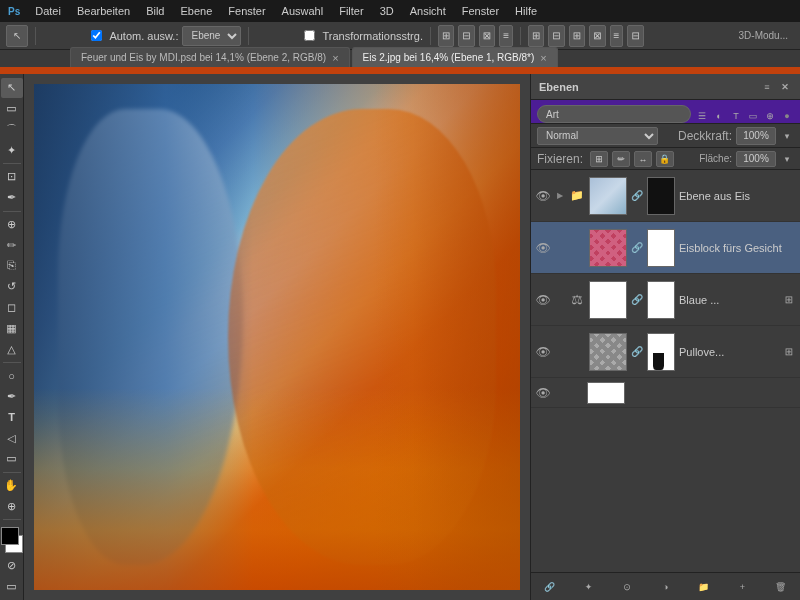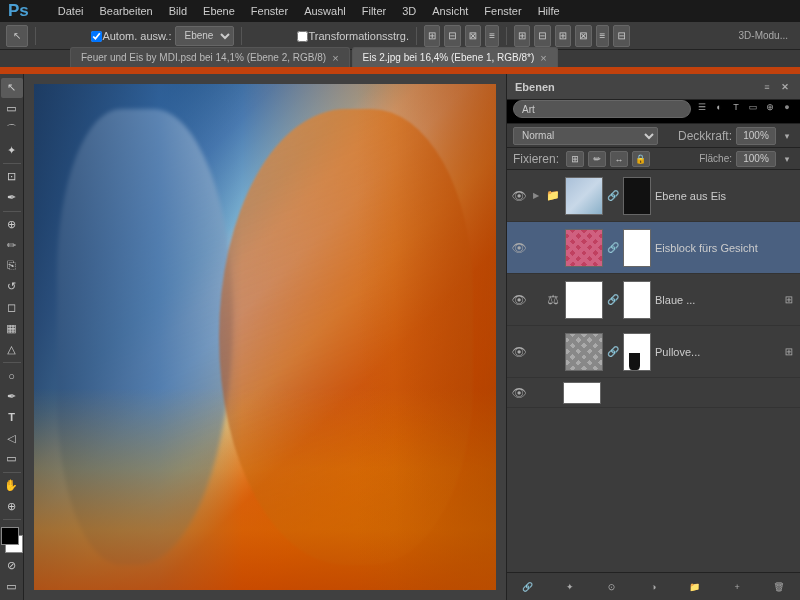--- a/index.html
+++ b/index.html
@@ -9,23 +9,23 @@
     .menubar {
       height: 22px;
       background: #1a1a1a;
       display: flex;
       align-items: center;
       padding: 0 8px;
       gap: 2px;
     }
     .menubar-logo {
       color: #4a9fd4;
-      font-size: 17px;
+      font-size: 10px;
       font-weight: bold;
-      margin-right: 20px;
+      margin-right: 6px;
     }
     .menubar-item {
       padding: 2px 7px;
       color: #ccc;
       cursor: pointer;
       font-size: 11px;
       border-radius: 2px;
     }
 
     
@@ -45,21 +45,21 @@
       border: 1px solid #666;
       border-radius: 2px;
       color: #ccc;
       font-size: 10px;
       cursor: pointer;
       display: flex;
       align-items: center;
       gap: 3px;
     }
     .toolbar-sep { width: 1px; height: 18px; background: #555; margin: 0 3px; }
-    .toolbar-checkbox { display: flex; align-items: flex-end; gap: 0; padding-left: 48px; }
+    .toolbar-checkbox { display: flex; align-items: flex-start; gap: 7px; padding-left: 48px; }
     .toolbar-select {
       height: 20px;
       background: #555;
       border: 1px solid #666;
       color: #ccc;
       font-size: 10px;
       padding: 0 4px;
       border-radius: 2px;
     }
     .toolbar-3d { margin-left: auto; font-size: 10px; color: #aaa; padding: 0 6px; }
@@ -209,21 +209,21 @@
       height: 40%;
       background: linear-gradient(to top,
         rgba(200,80,0,0.8) 0%,
         rgba(220,120,0,0.6) 30%,
         rgba(240,160,0,0.3) 60%,
         transparent 100%);
     }
 
     
     .layers-panel {
-      width: 294px;
+      width: 270px;
       background: #3c3c3c;
       border-left: 1px solid #222;
       display: flex;
       flex-direction: column;
     }
     .panel-header {
       height: 26px;
       background: #444;
       display: flex;
       align-items: center;
@@ -244,23 +244,23 @@
       height: 14px;
       display: flex;
       align-items: center;
       justify-content: center;
       cursor: pointer;
       font-size: 9px;
       color: #aaa;
     }
     .panel-search {
       height: 24px;
-      background: #000000;
-      display: flex;
-      align-items: flex-start;
+      background: #4c1d95;
+      display: flex;
+      align-items: flex-end;
       padding: 0 6px;
       gap: 4px;
       border-bottom: 1px solid #222;
     }
     .search-input {
       flex: 1;
       height: 18px;
       background: #555;
       border: 1px solid #666;
       border-radius: 9px;

